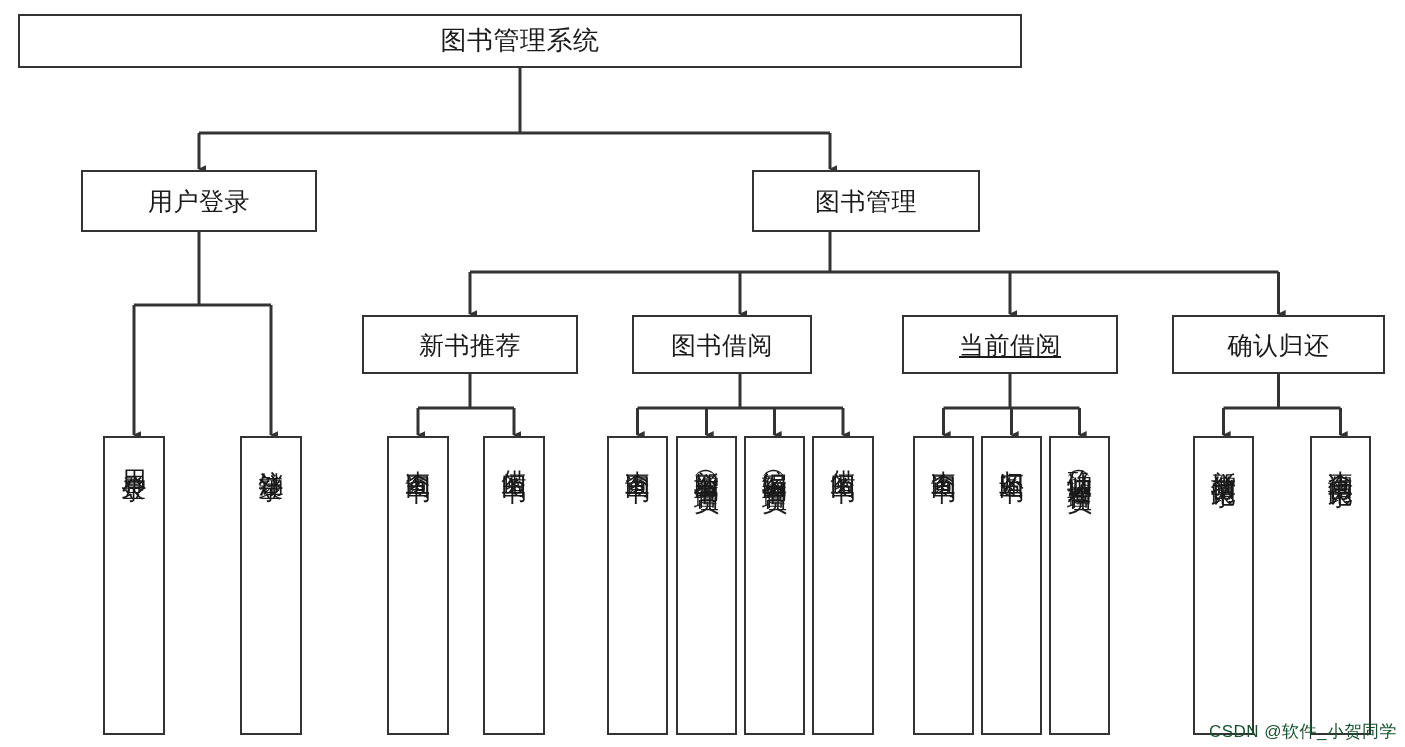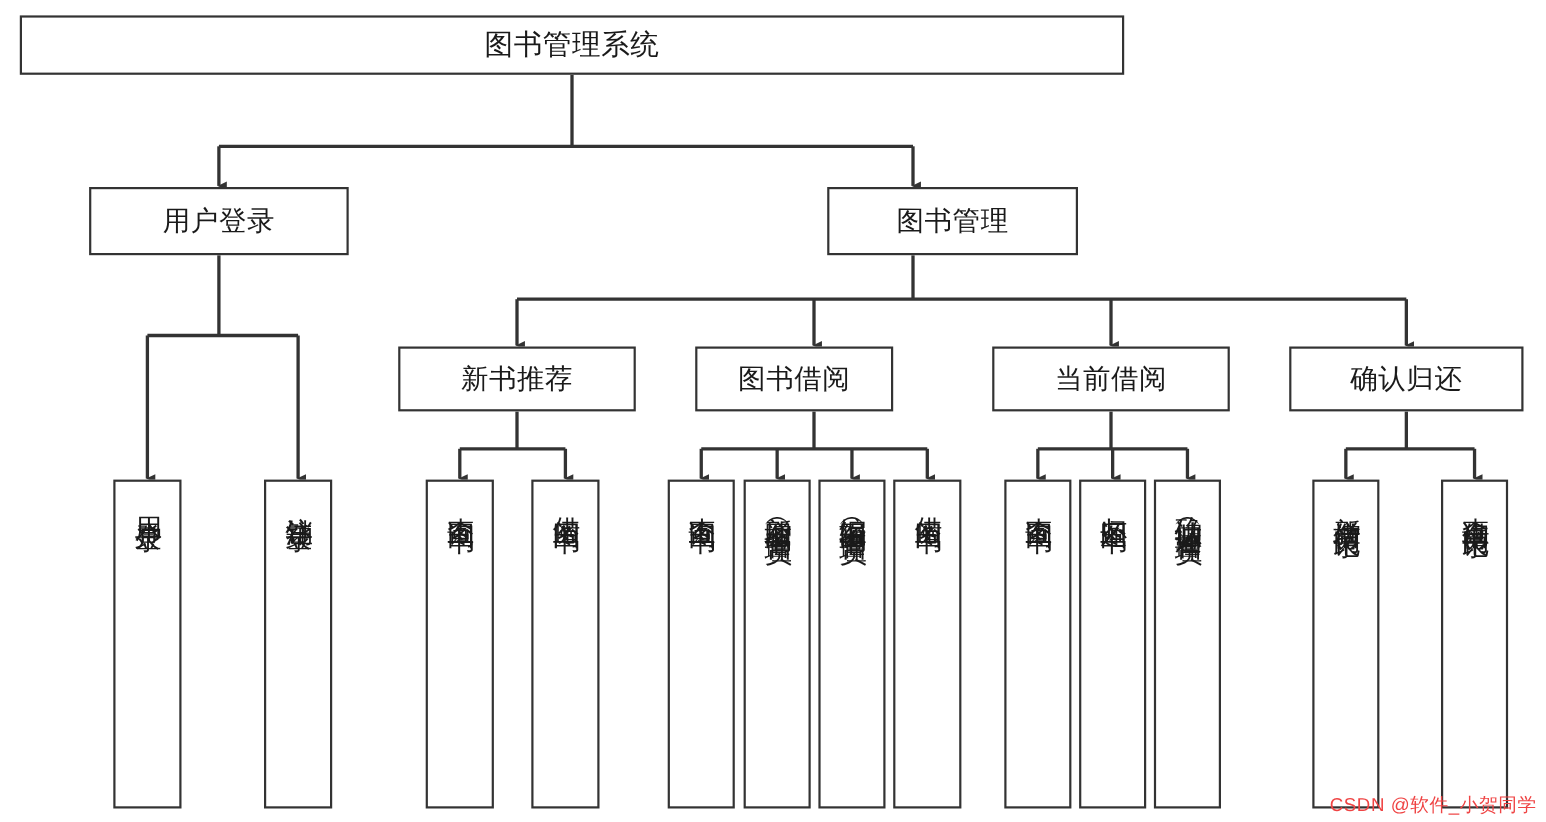--- a/index.html
+++ b/index.html
@@ -57,21 +57,21 @@
     letter-spacing: 3px;
     line-height: 1;
     white-space: nowrap;
   }
   .node.root .label { font-size: 26px; }
   .watermark {
     position: absolute;
     right: 8px;
     bottom: 4px;
     font-size: 17px;
-    color: #ef4444;
+    color: #14532d;
     white-space: nowrap;
     letter-spacing: 0.5px;
   }
 </style>
 </head>
 <body>
 
 <div id="canvas">
 
   <svg class="connectors" viewBox="0 0 1405 747" xmlns="http://www.w3.org/2000/svg">
@@ -126,21 +126,21 @@
       </div>
       <div class="node horizontal" style="left: 712px; top: 170px; width: 228px; height: 62px; margin-left: 40px;">
         <span class="label">图书管理</span>
       </div>
       <div class="node horizontal" style="left: 362px; top: 315px; width: 216px; height: 59px;">
         <span class="label">新书推荐</span>
       </div>
       <div class="node horizontal" style="left: 632px; top: 315px; width: 180px; height: 59px;">
         <span class="label">图书借阅</span>
       </div>
-      <div class="node horizontal" style="left: 902px; top: 315px; width: 216px; height: 59px;">
+      <div class="node horizontal" style="left: 902px; top: 315px; width: 216px; height: 59px; text-decoration: underline;">
         <span class="label">当前借阅</span>
       </div>
       <div class="node horizontal" style="left: 1172px; top: 315px; width: 213px; height: 59px;">
         <span class="label">确认归还</span>
       </div>
       <div class="node vertical" style="left: 103px; top: 436px; width: 62px; height: 299px;">
         <span class="label">用户登录</span>
       </div>
       <div class="node vertical" style="left: 240px; top: 436px; width: 62px; height: 299px;">
         <span class="label">注销登录</span>

